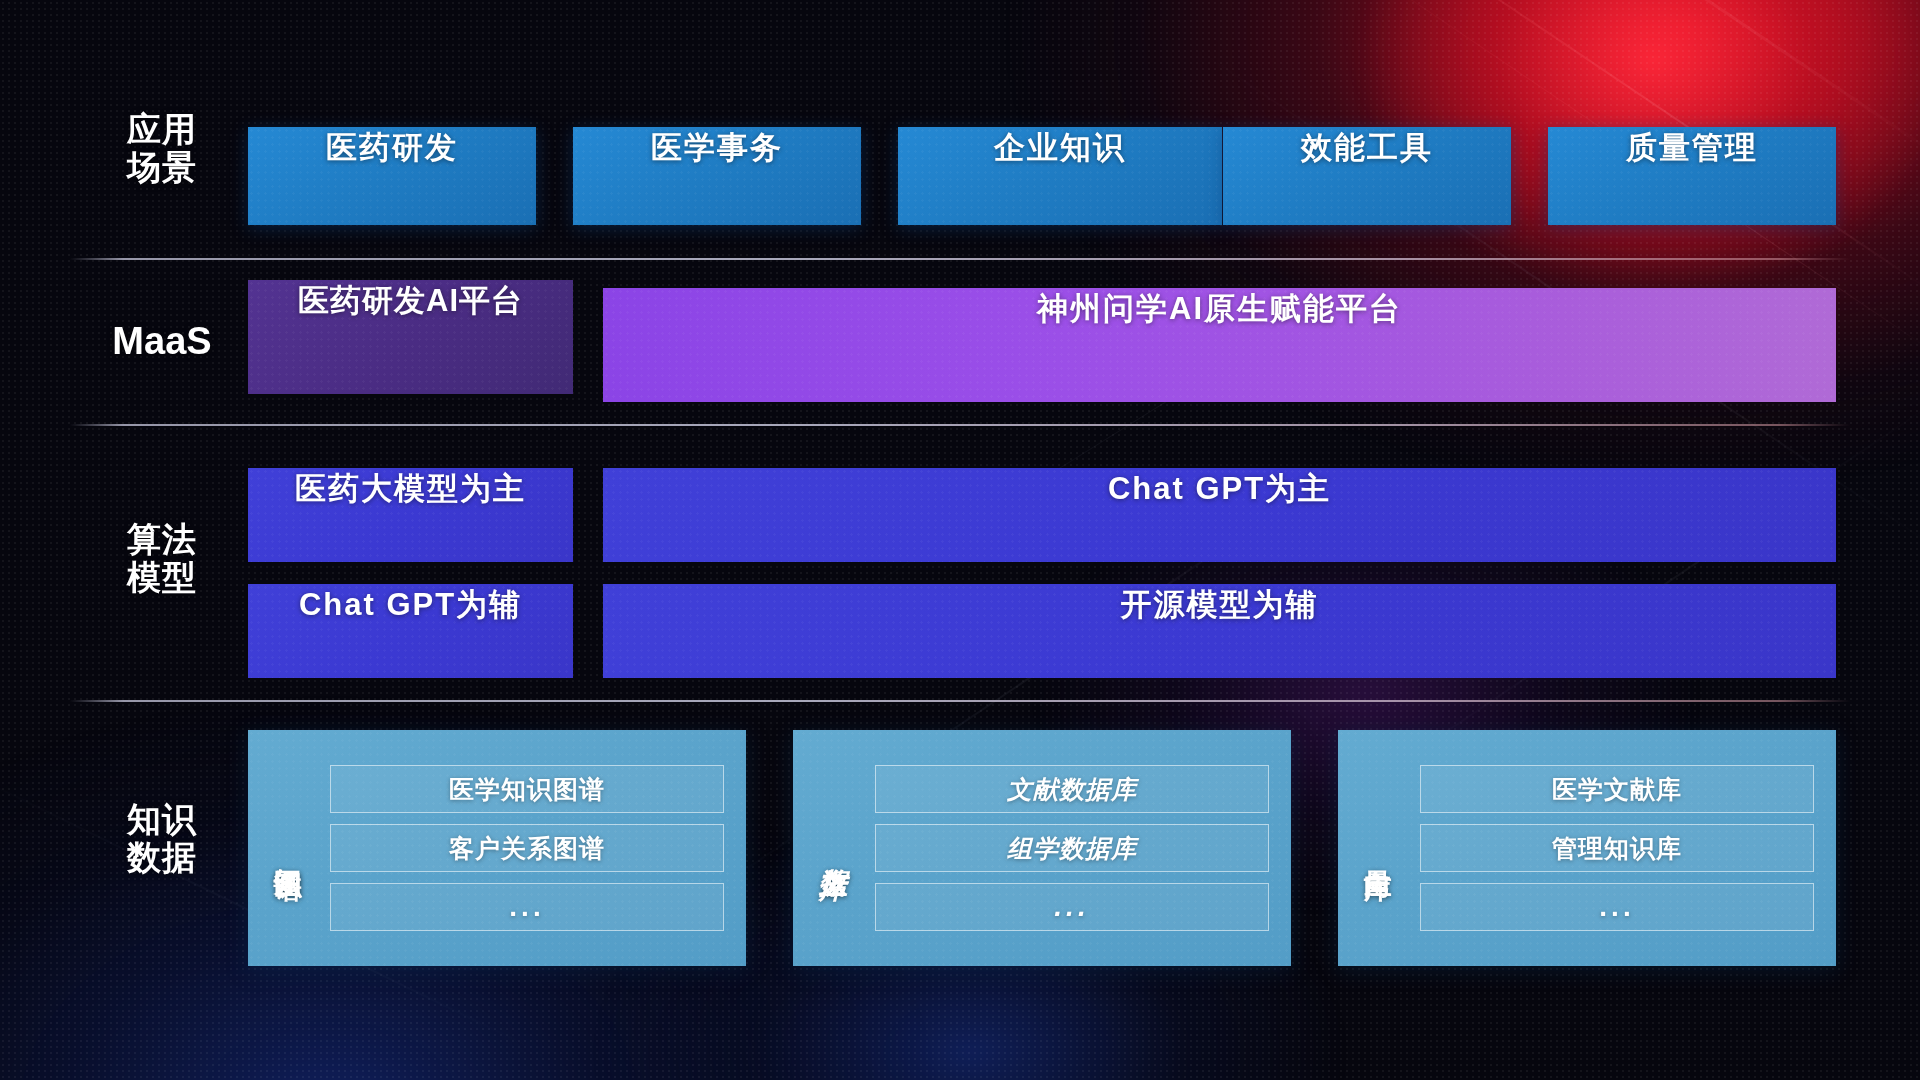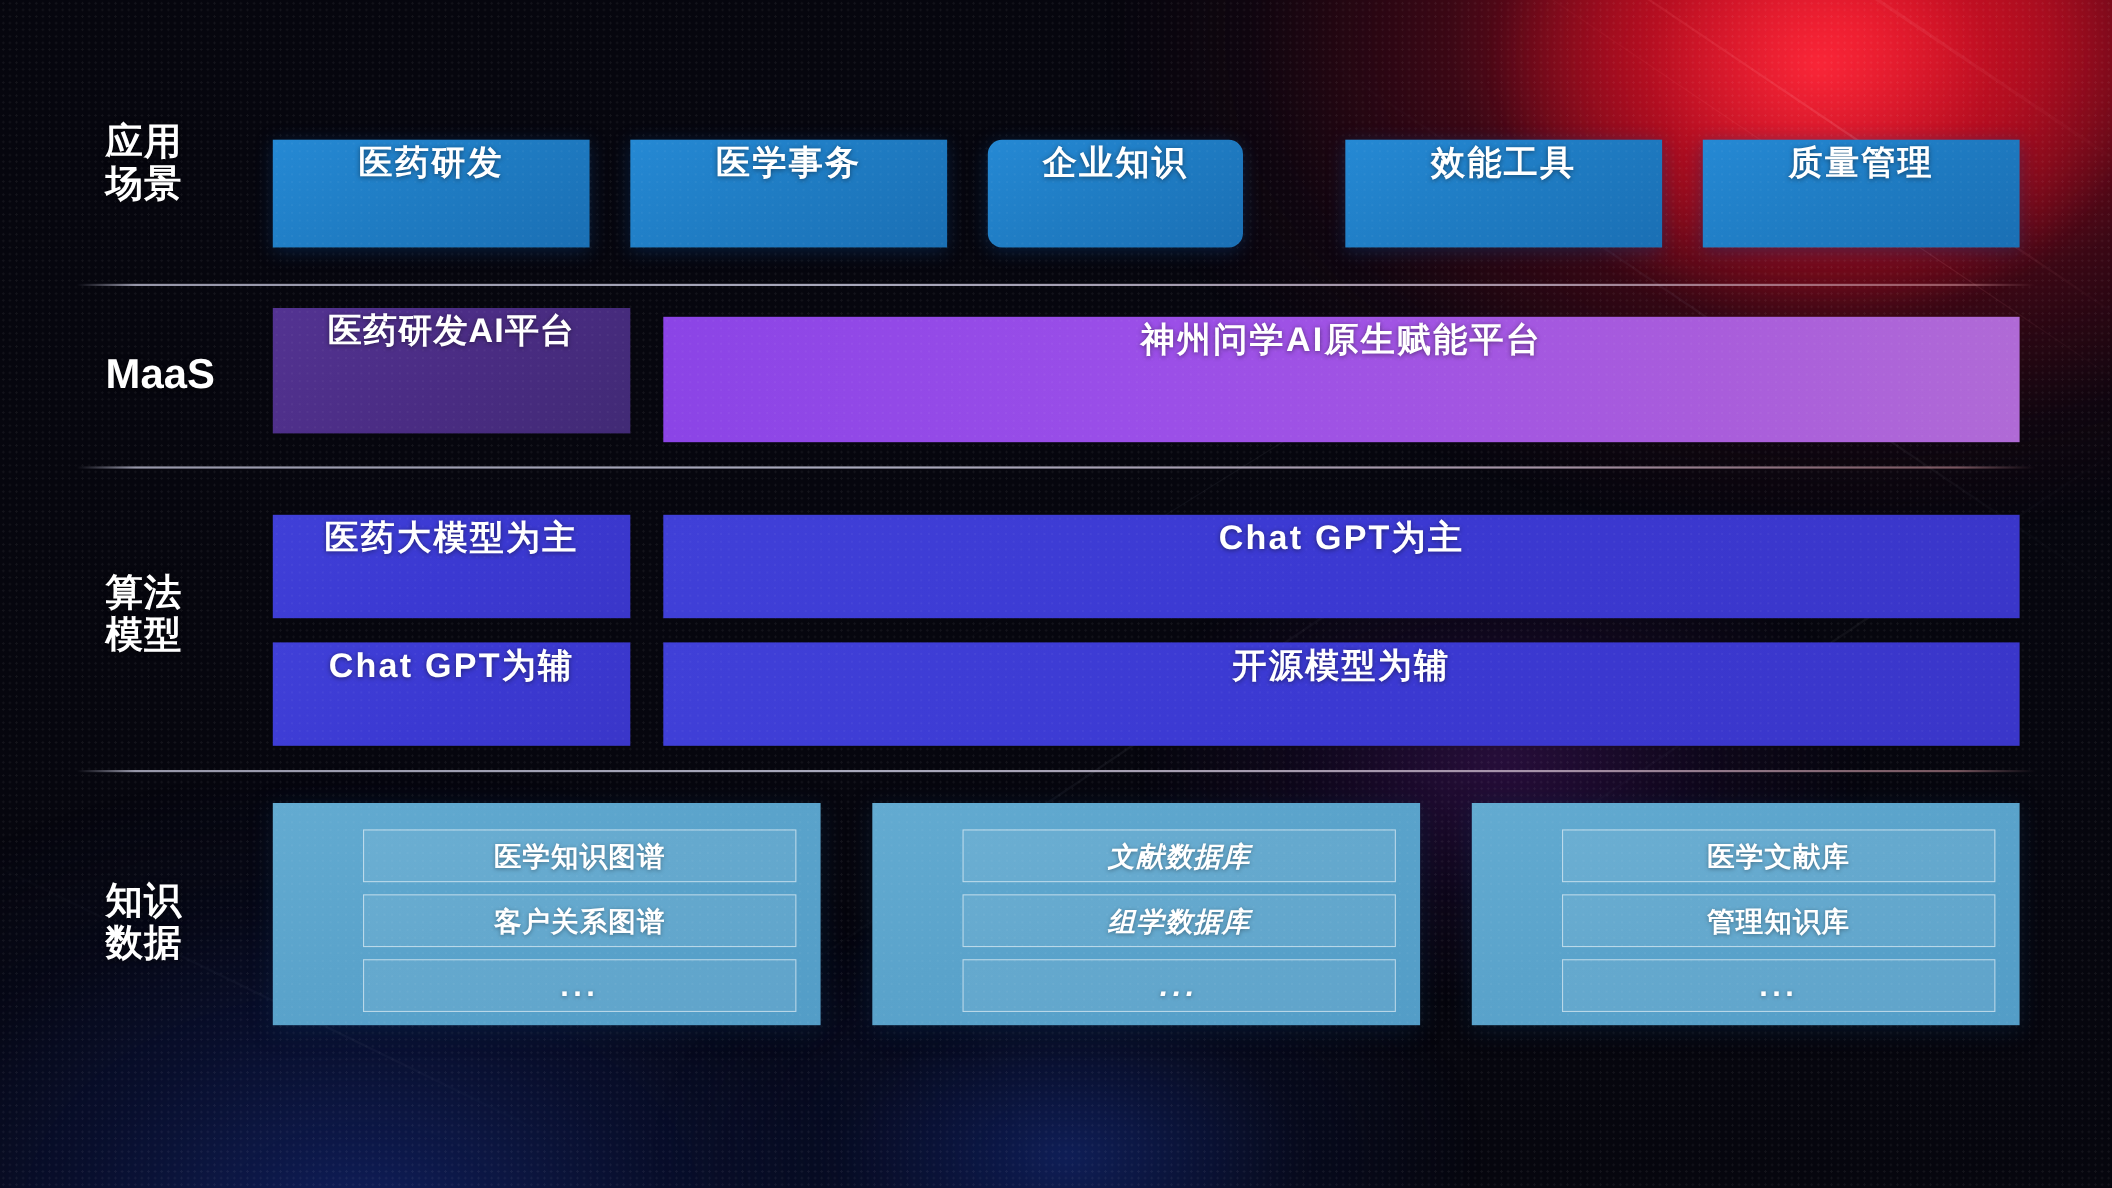--- a/index.html
+++ b/index.html
@@ -60,21 +60,21 @@
     background-image:radial-gradient(rgba(255,255,255,0.055) 1px, transparent 1.2px);
     background-size:6px 6px;
   }
 
   
   #stage{ position:absolute; inset:0; z-index:2; }
 
   .row{ position:absolute; left:0; width:1920px; }
   .row-label{
     position:absolute; left:96px; width:132px;
-    color:#ffffff; font-weight:bold; text-align:left;
+    color:#ffffff; font-weight:bold; text-align:center;
     line-height:1.12; letter-spacing:1px;
     text-shadow:0 1px 6px rgba(0,0,0,0.6);
   }
   .row-label .l2{ display:block; }
 
   .divider{
     position:absolute; left:70px; width:1780px; height:2px;
     background:linear-gradient(90deg, rgba(176,176,196,0.0) 0%, rgba(176,176,196,0.85) 3%,
       rgba(186,186,206,0.9) 40%, rgba(190,170,190,0.85) 75%, rgba(210,150,160,0.55) 96%,
       rgba(210,150,160,0) 100%);
@@ -106,23 +106,23 @@
   .maas-big{
     height:114px; font-size:31px; letter-spacing:2px;
     background:linear-gradient(90deg,#8b44e6 0%,#9a4ee8 34%,#a255e2 58%,#a95ddb 78%,#b06ad6 100%);
   }
   .algo-card{
     height:94px; font-size:31px; letter-spacing:2px;
     background:linear-gradient(135deg,#4040d8 0%,#3b39d2 50%,#3a36c9 100%);
   }
 
   .kd-panel{
-    position:absolute; height:202px;
+    position:absolute; height:236px;
     background:linear-gradient(160deg,#63abd1 0%,#5aa3cb 46%,#539dc7 100%);
-    display:flex; align-items:flex-end;
+    display:flex; align-items:center;
     box-shadow:0 4px 20px rgba(10,50,90,0.35);
     overflow:hidden;
   }
   .kd-panel .noise{
     position:absolute; inset:0; pointer-events:none;
     background-image:radial-gradient(rgba(255,255,255,0.08) 1px, transparent 1.1px);
     background-size:7px 7px; opacity:.5;
   }
   .kd-side{
     position:relative; z-index:2;
@@ -178,21 +178,21 @@
     </div>
 
     <div class="card app-card" style="left:248px; top:127px; width:288px;">
       <div class="noise"></div>
       <span>医药研发</span>
     </div>
     <div class="card app-card" style="left:573px; top:127px; width:288px;">
       <div class="noise"></div>
       <span>医学事务</span>
     </div>
-    <div class="card app-card" style="left:898px; top:127px; width:232px;border-radius:13px;">
+    <div class="card app-card" style="left:898px; top:127px; width:324px;">
       <div class="noise"></div>
       <span>企业知识</span>
     </div>
     <div class="card app-card" style="left:1223px; top:127px; width:288px;">
       <div class="noise"></div>
       <span>效能工具</span>
     </div>
     <div class="card app-card" style="left:1548px; top:127px; width:288px;">
       <div class="noise"></div>
       <span>质量管理</span>

